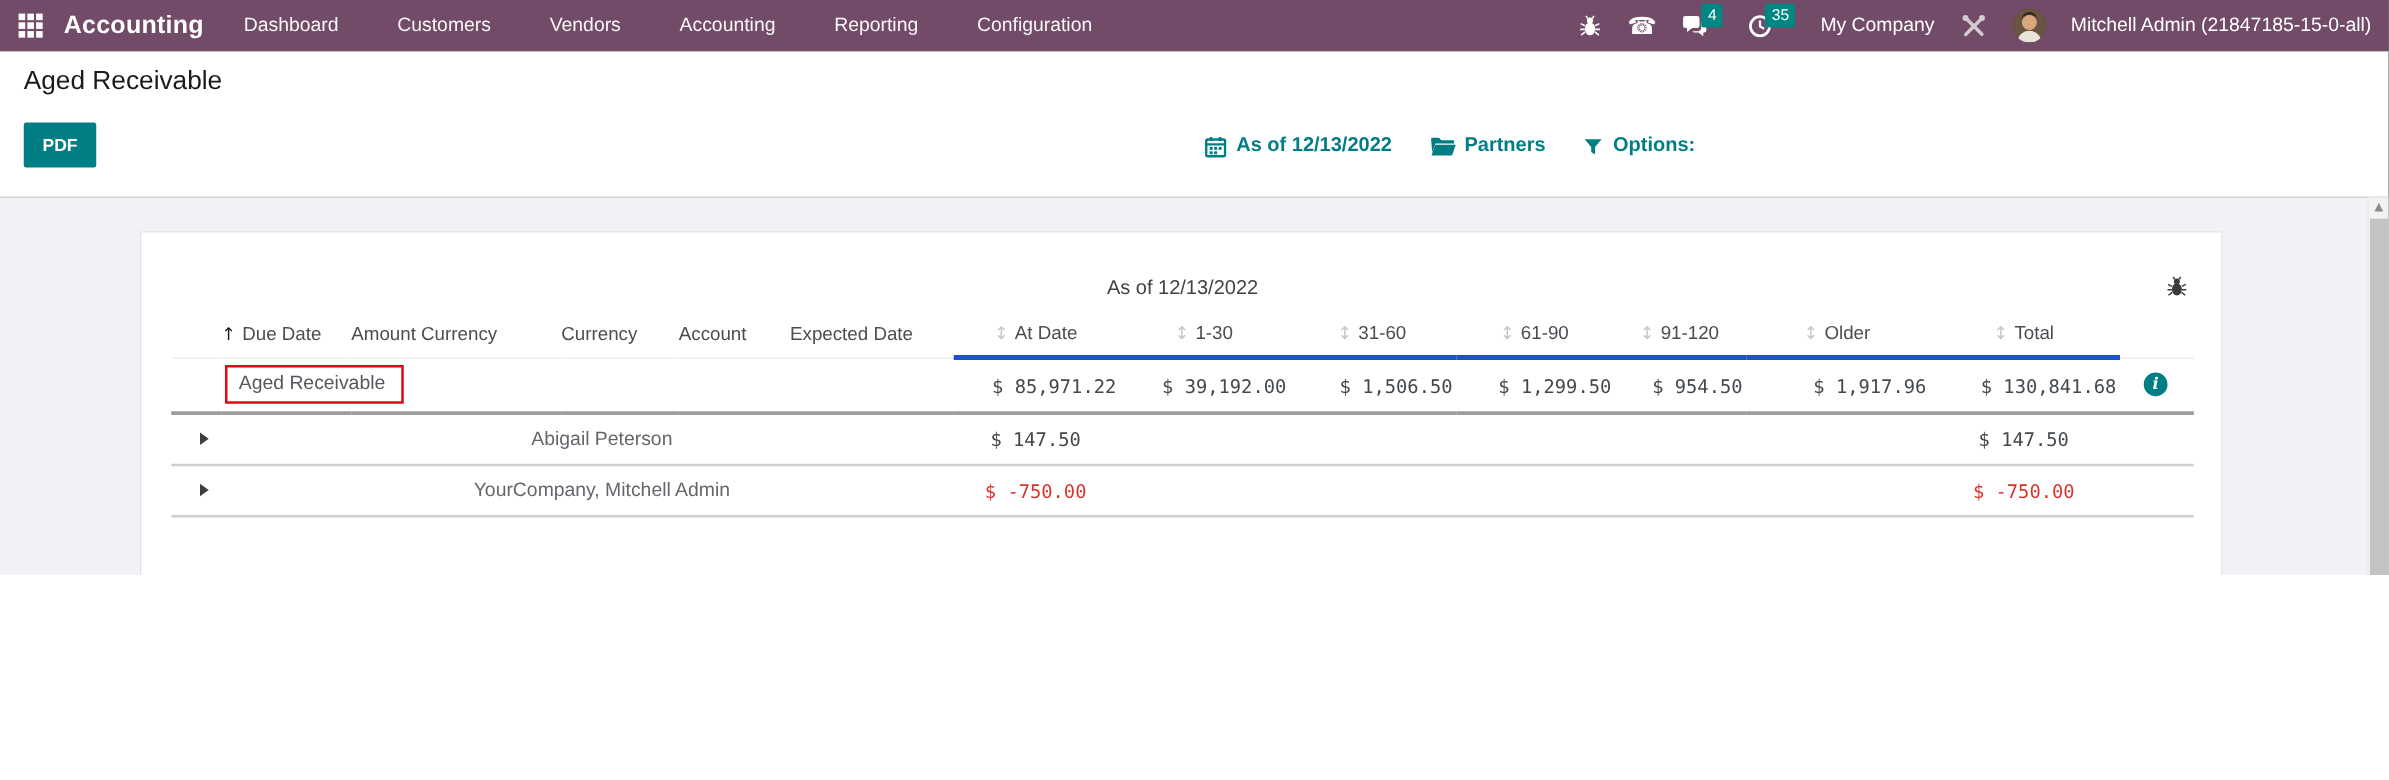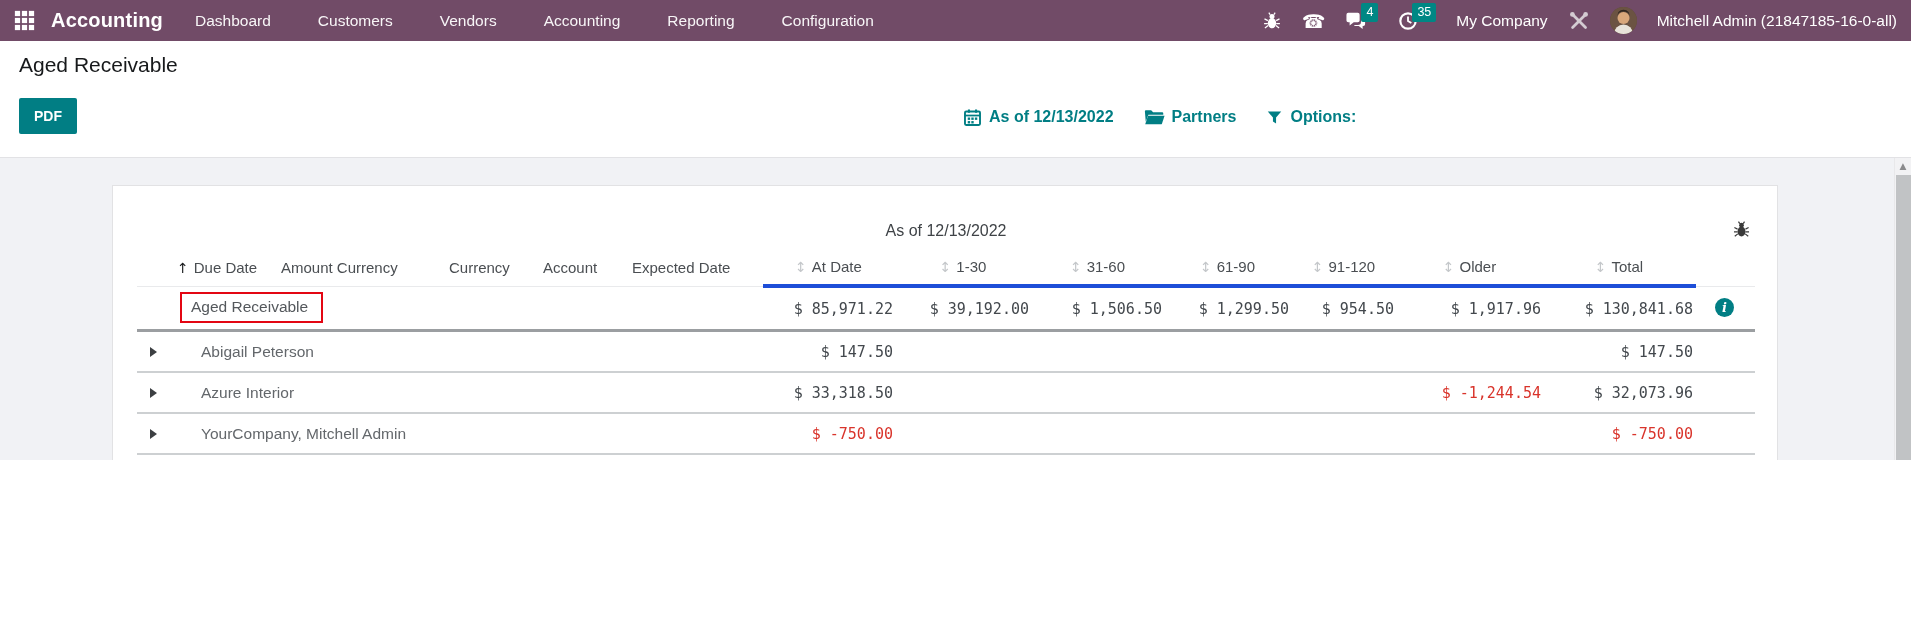--- a/index.html
+++ b/index.html
@@ -35,21 +35,21 @@
   .bug-corner{position:absolute;top:34px;right:26px;}
 
   table.report{width:100%;border-collapse:collapse;table-layout:fixed;}
   th.asof{text-align:center;font-size:16px;font-weight:500;color:#3f4347;padding:36px 0 12px;}
   .th-txt{text-align:left;font-size:15px;font-weight:500;color:#4a4e52;padding:6px 0 9px;white-space:nowrap;border-bottom:1px solid #e9eaec;}
   .th-num{text-align:center;font-size:15px;font-weight:400;color:#4a4e52;padding:6px 2px 9px 0;white-space:nowrap;border-bottom:4px solid #1d4ed8;}
   .sort-asc{color:#1a1c1e;font-size:14px;margin-right:5px;font-family:"DejaVu Sans",sans-serif;}
   .sort-both{color:#c4c7ca;font-size:14px;margin-right:5px;font-family:"DejaVu Sans",sans-serif;}
 
   tr.total-row td{height:39px;border-bottom:3px solid #9b9ea1;}
-  tr.partner-row td{height:37px;border-bottom:2px solid #cdd0d2;}
+  tr.partner-row td{height:37px;border-bottom:2px solid #cdd0d2;text-align:center;}
   .c-caret{padding-left:13px;}
   .caret{display:inline-block;width:0;height:0;border-left:7px solid #3c3f42;border-top:5px solid transparent;border-bottom:5px solid transparent;}
   .c-name{padding-left:24px;color:#63676b;font-size:15.5px;white-space:nowrap;overflow:hidden;}
   tr.total-row .c-name{padding-left:3px;}
   .red-box{display:inline-block;border:2px solid #E30613;padding:4px 13px 5px 9px;color:#54585c;font-size:15.5px;}
   .c-amt{font-family:"DejaVu Sans Mono",monospace;font-size:15px;color:#43484d;text-align:right;padding-right:3px;white-space:nowrap;}
   .c-amt.neg{color:#D9342B;}
   .c-info{padding-left:19px;}
   .info-dot{width:19px;height:19px;border-radius:50%;background:#017E84;color:#fff;font-size:13px;font-weight:700;font-style:italic;display:inline-flex;align-items:center;justify-content:center;font-family:"DejaVu Serif",serif;cursor:pointer;}
 
@@ -126,21 +126,21 @@
           </svg>
       </span>
       <span class="avatar">
         <svg width="27" height="27" viewBox="0 0 27 27">
           <rect width="27" height="27" fill="#6b5342"></rect>
           <circle cx="13.5" cy="11" r="6" fill="#d8a77b"></circle>
           <path d="M7 9 a7 7 0 0 1 13 0 l-1.5-4 a6.5 6.5 0 0 0-10 0z" fill="#2e2620"></path>
           <path d="M4 27 a9.5 9.5 0 0 1 19 0z" fill="#e8e3da"></path>
         </svg>
       </span>
-      <span class="user-label">Mitchell Admin (21847185-16-0-all)</span>
+      <span class="user-label">Mitchell Admin (21847185-15-0-all)</span>
     </div>
   </div>
 
   <div class="control">
     <div class="page-title">Aged Receivable</div>
     <div class="actions">
       <button class="btn-pdf">PDF</button>
       <button class="btn-flat">XLSX</button>
       <button class="btn-flat">SAVE</button>
     </div>
@@ -245,32 +245,20 @@
                 <td class="c-amt"></td>
                 <td class="c-amt"></td>
                 <td class="c-amt"></td>
                 <td class="c-amt"></td>
                 <td class="c-amt"></td>
                 <td class="c-amt">$ 147.50</td>
                 <td class="c-info"></td>
               </tr>
               <tr class="partner-row">
                 <td class="c-caret"><span class="caret"></span></td>
-                <td class="c-name" colspan="5">Azure Interior</td>
-                <td class="c-amt">$ 33,318.50</td>
-                <td class="c-amt"></td>
-                <td class="c-amt"></td>
-                <td class="c-amt"></td>
-                <td class="c-amt"></td>
-                <td class="c-amt neg">$ -1,244.54</td>
-                <td class="c-amt">$ 32,073.96</td>
-                <td class="c-info"></td>
-              </tr>
-              <tr class="partner-row">
-                <td class="c-caret"><span class="caret"></span></td>
                 <td class="c-name" colspan="5">YourCompany, Mitchell Admin</td>
                 <td class="c-amt neg">$ -750.00</td>
                 <td class="c-amt"></td>
                 <td class="c-amt"></td>
                 <td class="c-amt"></td>
                 <td class="c-amt"></td>
                 <td class="c-amt"></td>
                 <td class="c-amt neg">$ -750.00</td>
                 <td class="c-info"></td>
               </tr>

